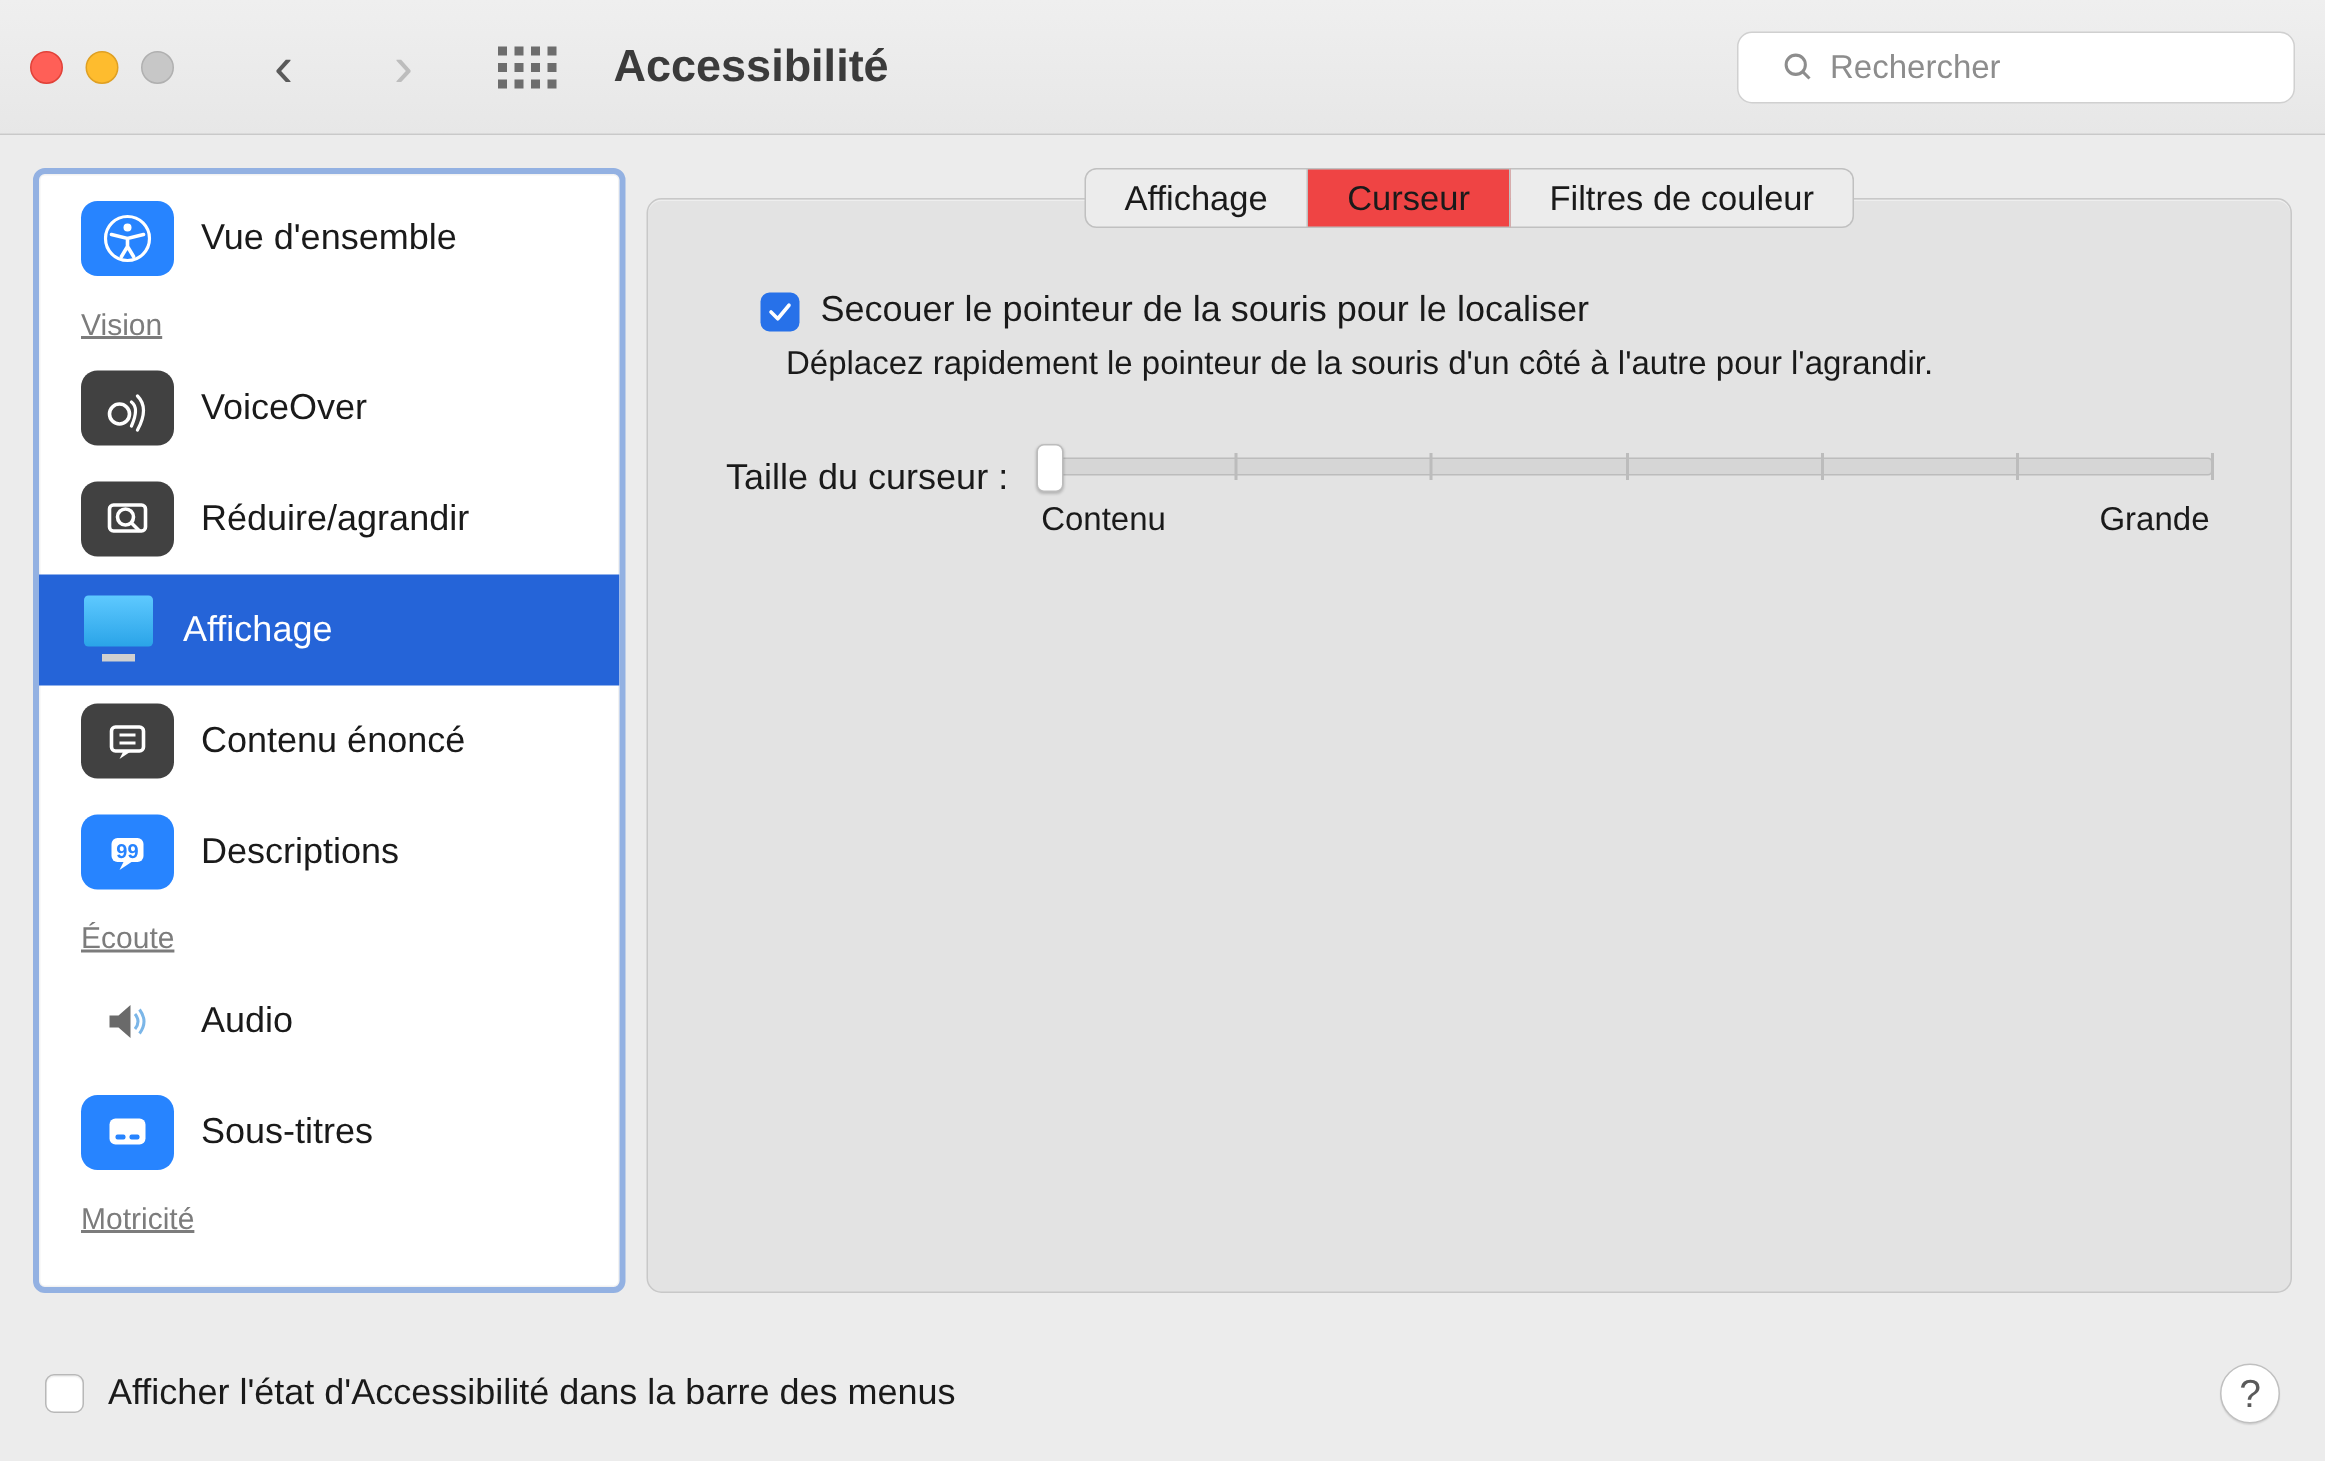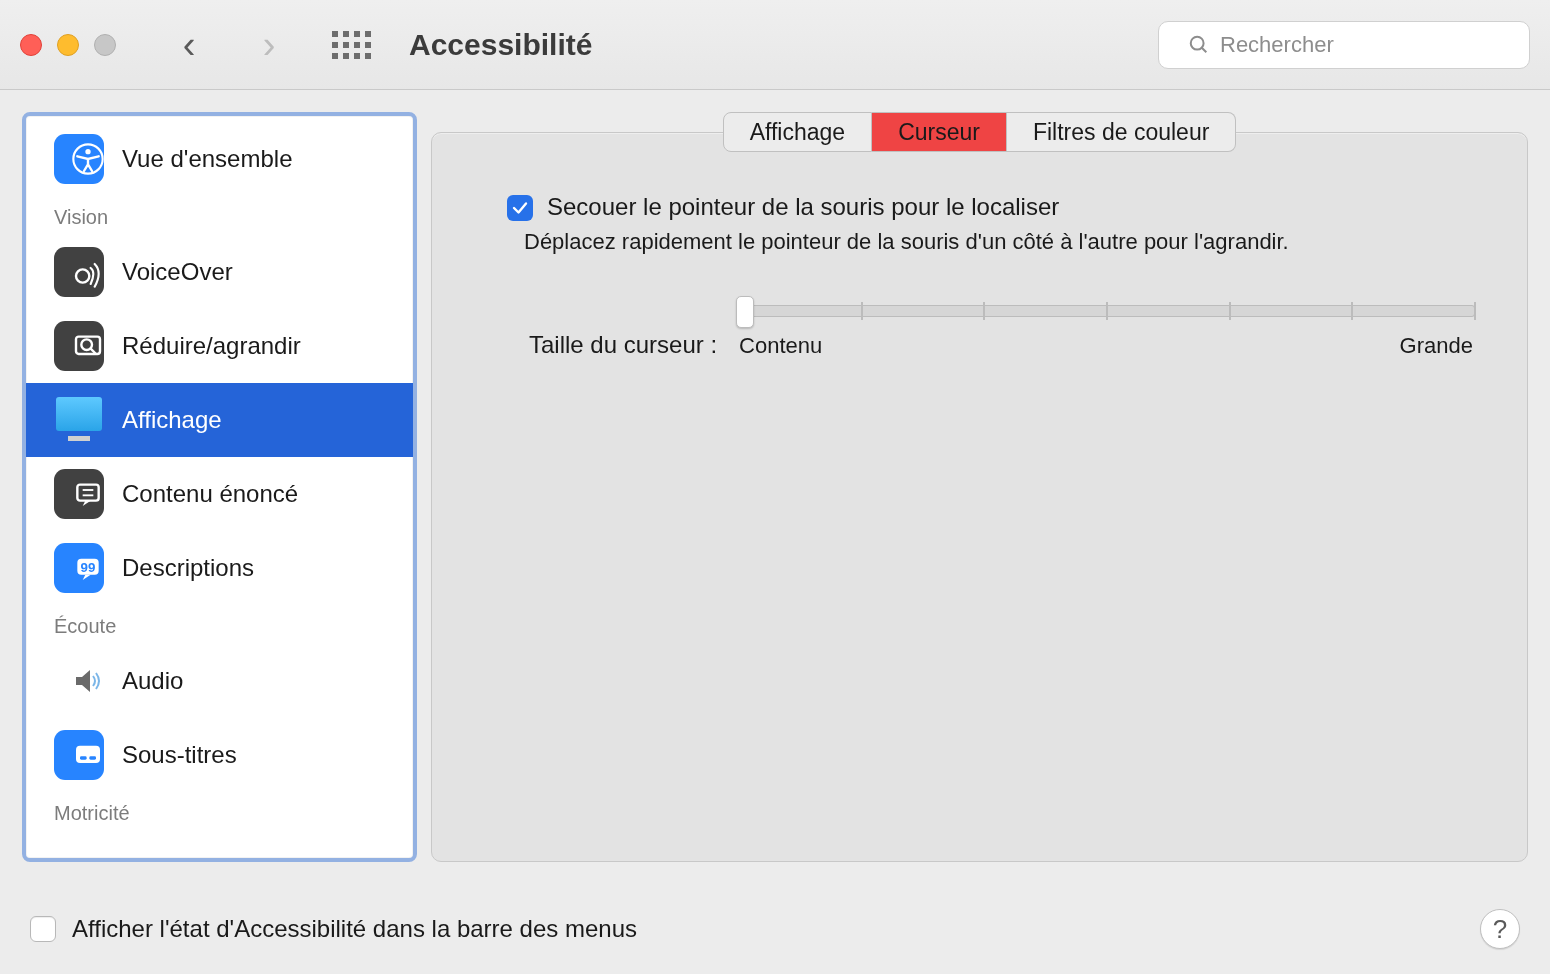--- a/index.html
+++ b/index.html
@@ -44,31 +44,32 @@
   .sidebar {
     width:395px;
     background:#fff; border:4px solid #93b1e2; border-radius:8px;
     padding:6px 0 10px 0;
     box-shadow: 0 0 0 1px rgba(0,0,0,0.05) inset;
     overflow:hidden;
   }
   .sb-section-label {
     font-size:20px; color:#7c7c7c; font-weight:500;
     padding: 10px 28px 6px 28px;
+    text-decoration: underline;
   }
   .sb-item {
     display:flex; align-items:center; gap:18px;
     padding: 12px 28px;
     font-size:24px; color:#1a1a1a;
     cursor:default;
   }
   .sb-item.selected { background:#2564d8; color:#fff; }
   .sb-icon {
-    width:50px; height:50px; border-radius:11px;
-    display:flex; align-items:center; justify-content:flex-end;
+    width:62px; height:50px; border-radius:11px;
+    display:flex; align-items:center; justify-content:center;
     flex-shrink:0;
     color:#fff;
   }
   .sb-icon svg { width:32px; height:32px; }
 
   
   .ic-overview { background:#2784ff; }
   .ic-voiceover { background:#414141; }
   .ic-zoom { background:#414141; }
   .ic-display-inner { width:46px; height:34px; background:linear-gradient(#5ec9ff,#2aa4e8); border-radius:3px; position:relative; top:-3px;}
@@ -107,21 +108,21 @@
   .checkbox-row { display:flex; align-items:flex-start; gap:14px;padding-left:23px; }
   .checkbox {
     width:26px; height:26px; border-radius:6px;
     background:#2771e9; display:flex; align-items:center; justify-content:center;
     flex-shrink:0; margin-top:2px;
   }
   .checkbox svg { width:18px; height:18px; color:#fff; }
   .check-label { font-size:24px; color:#1a1a1a; }
   .check-desc { font-size:22px; color:#1a1a1a; margin-left:40px; margin-top:8px; }
 
-  .slider-row { display:flex; align-items:flex-end; gap:20px; margin-top:50px;margin-left:45px; }
+  .slider-row { display:flex; align-items:flex-start; gap:20px; margin-top:50px; }
   .slider-label { font-size:24px; color:#1a1a1a; white-space:nowrap; }
   .slider-track-wrap { flex:1; display:flex; flex-direction:column; align-items:stretch; }
   .slider {
     position:relative; height:12px;
     background:#d6d6d6; border:1px solid #bcbcbc; border-radius:3px;
   }
   .tick { position:absolute; top:-4px; bottom:-4px; width:2px; background:#bcbcbc; }
   .thumb {
     position:absolute; top:-10px; left:-2px;
     width:18px; height:32px;

